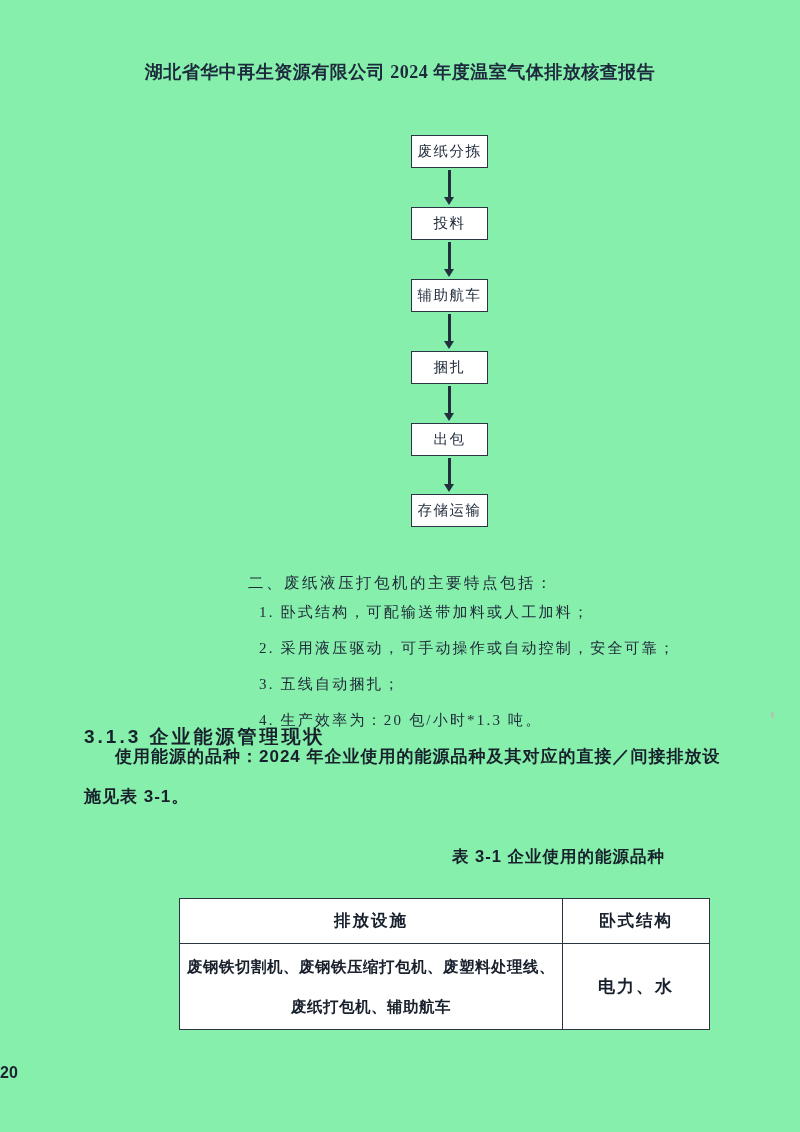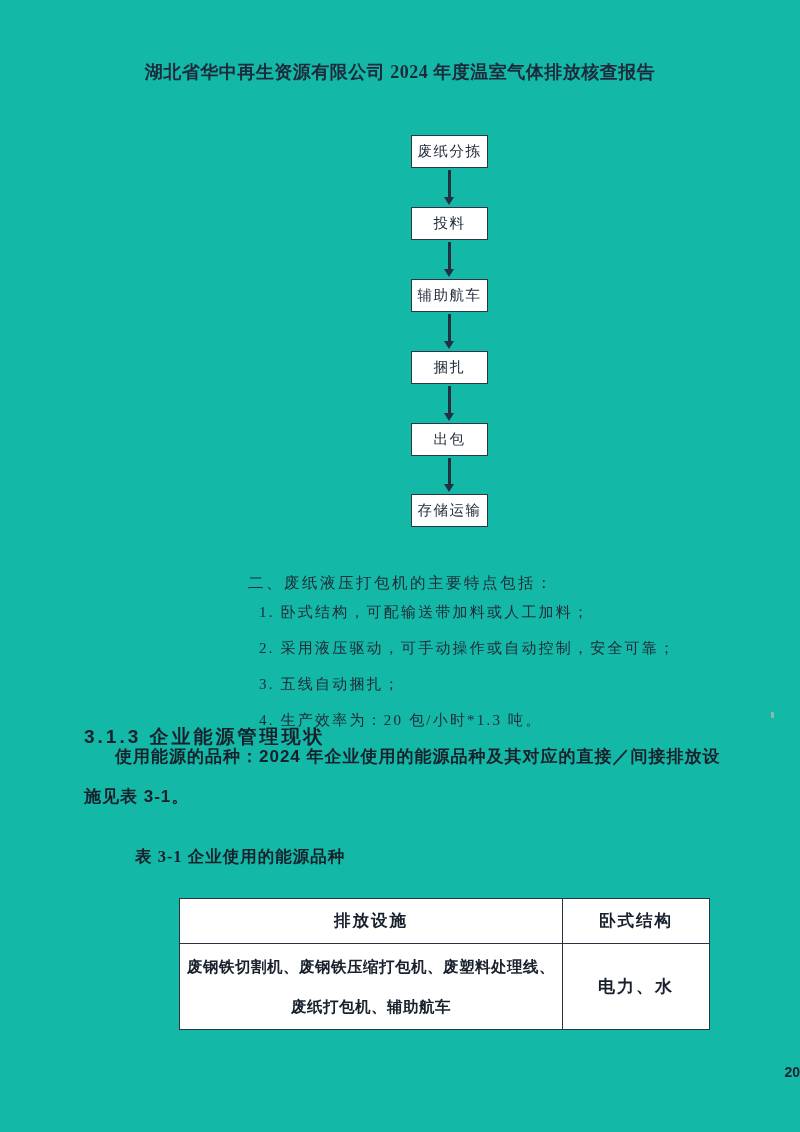--- a/index.html
+++ b/index.html
@@ -4,21 +4,21 @@
 <style>
   html, body {
     margin: 0;
     padding: 0;
     background: #ffffff;
   }
   .page {
     position: relative;
     width: 800px;
     height: 1132px;
-    background: #14b8a6;
+    background: #86efac;
     overflow: hidden;
     font-family: "Liberation Serif", "DejaVu Serif", serif;
     color: #1e2937;
   }
 
   
   .doc-title {
     position: absolute;
     top: 60px;
     left: 0;
@@ -105,22 +105,22 @@
     text-indent: 31px;
     color: #18202c;
   }
 
   
   .tbl-title {
     position: absolute;
     left: 135px;
     top: 846px;
     width: 530px;
-    text-align: left;
-    font-family: Liberation Serif, serif;
+    text-align: right;
+    font-family: Liberation Sans, sans-serif;
     font-size: 16.5px;
     font-weight: bold;
     letter-spacing: 1px;
     color: #18202c;
   }
   .energy-table {
     position: absolute;
     left: 135px;
     top: 898px;
     width: 530px;
@@ -158,23 +158,23 @@
     font-weight: bold;
     letter-spacing: 2px;
   }
 
   
   .page-number {
     position: absolute;
     left: 0;
     top: 1064px;
     width: 800px;
-    text-align: right;
-    font-family: "Liberation Sans", "DejaVu Sans", sans-serif;
-    font-size: 14px;
+    text-align: left;
+    font-family: "Liberation Sans", "DejaVu Sans", sans-serif;
+    font-size: 16px;
     font-weight: bold;
     color: #1b2430;
   }
 
   
   .scan-speck {
     position: absolute;
     left: 771px;
     top: 712px;
     width: 3px;

